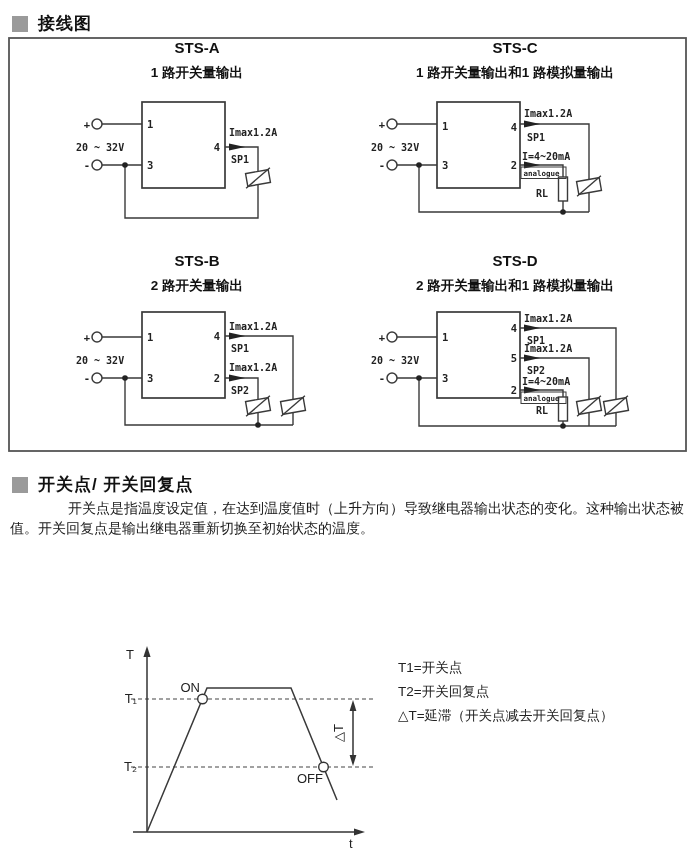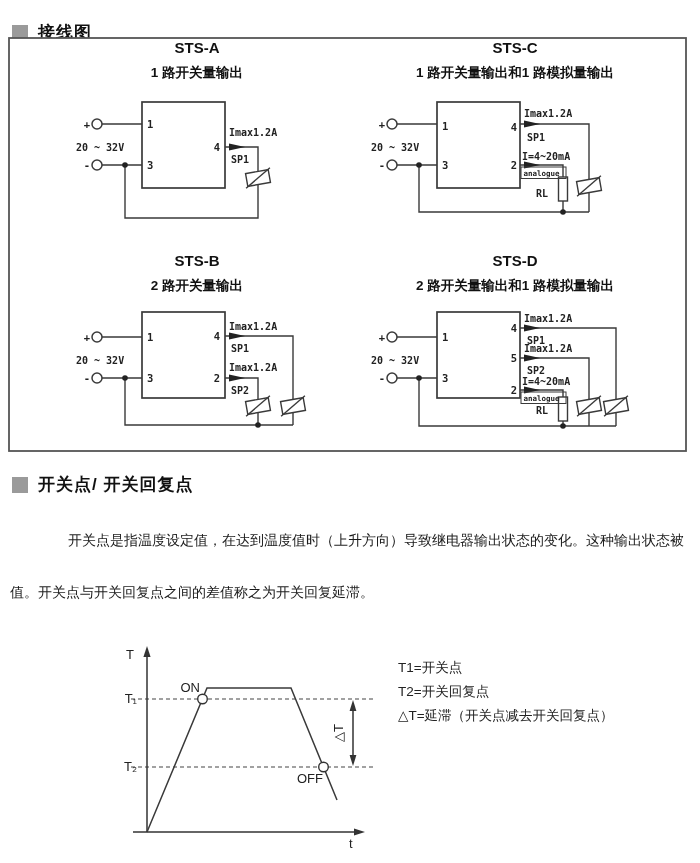--- a/index.html
+++ b/index.html
@@ -1,28 +1,28 @@
 <!DOCTYPE html>
 <html><head>
 <meta charset="utf-8">
 <style>
   html,body{margin:0;padding:0;}
   body{
     width:700px;height:863px;position:relative;background:#ffffff;overflow:hidden;
     font-family:"Liberation Sans","DejaVu Sans",sans-serif;color:#1a1a1a;
   }
   .sec-header{position:absolute;left:12px;display:flex;align-items:center;gap:10px;}
-  #hdr-wiring{top:21px;}
+  #hdr-wiring{top:12px;}
   #hdr-switch{top:473px;}
   .bullet{width:16px;height:16px;background:#9a9a9a;display:inline-block;flex:0 0 auto;}
   .sec-title{font-size:17px;font-weight:bold;color:#111;letter-spacing:1px;white-space:nowrap;}
   #wiring-svg{position:absolute;left:8px;top:36px;width:679px;height:417px;}
   #graph-svg{position:absolute;left:78px;top:608px;width:607px;height:255px;}
   #para{position:absolute;left:10px;top:499px;width:680px;font-size:14px;line-height:19.5px;color:#1a1a1a;}
-  #para .pline{white-space:nowrap;margin-top:32px;}
+  #para .pline{white-space:nowrap;}
   #para .indent{text-indent:58px;}
 
   
   .frame{fill:#ffffff;stroke:#555555;stroke-width:1.8;}
   .wire{stroke:#3a3a3a;stroke-width:1.4;fill:none;}
   .boxr{fill:#ffffff;stroke:#3a3a3a;stroke-width:1.7;}
   .dot{fill:#222222;stroke:none;}
   .t-title{font-family:"Liberation Sans",sans-serif;font-size:15px;font-weight:bold;fill:#111;text-anchor:middle;}
   .t-sub{font-family:"Liberation Sans",sans-serif;font-size:13.5px;font-weight:bold;fill:#111;text-anchor:middle;}
   .t-mono{font-family:"DejaVu Sans Mono",monospace;font-size:10px;font-weight:bold;fill:#222;}
@@ -172,21 +172,21 @@
   </g>
 </svg>
 
 <div class="sec-header" id="hdr-switch">
   <span class="bullet"></span>
   <span class="sec-title">开关点/ 开关回复点</span>
 </div>
 
 <div id="para">
   <div class="pline indent">开关点是指温度设定值，在达到温度值时（上升方向）导致继电器输出状态的变化。这种输出状态被</div>
-  <div class="pline">值。开关点与开关回复点之间的差值称之为开关回复延滞。</div>
+  <div class="pline">值。开关回复点是输出继电器重新切换至初始状态的温度。</div>
 </div>
 
 <svg id="graph-svg" viewBox="78 608 607 255">
 
   <line class="dash" x1="131" y1="699" x2="374" y2="699"></line>
   <line class="dash" x1="131" y1="767" x2="374" y2="767"></line>
 
   <line class="axis" x1="147" y1="655" x2="147" y2="832"></line>
   <polygon class="ah" points="147,646 143.4,657 150.6,657"></polygon>
   <line class="axis" x1="133" y1="832" x2="356" y2="832"></line>

